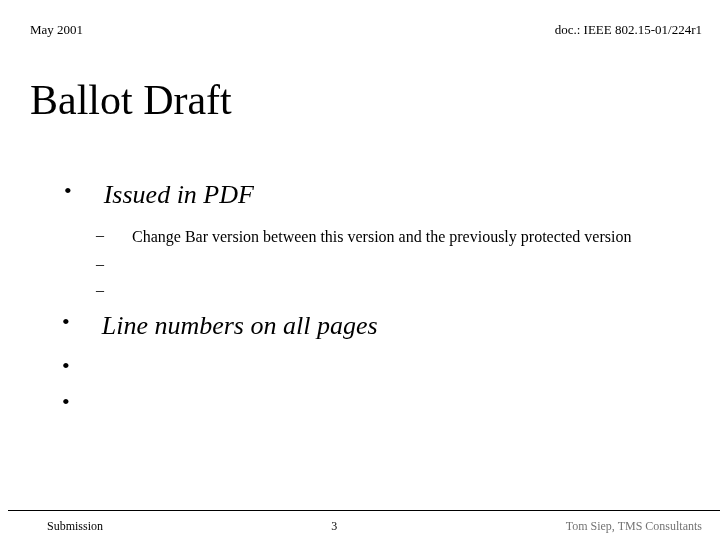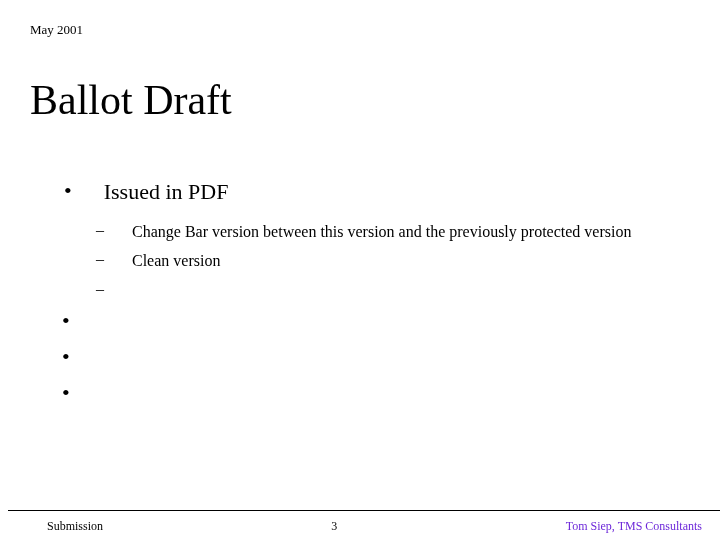--- a/index.html
+++ b/index.html
@@ -70,24 +70,25 @@
 
     .bullet-dot {
       font-size: 22px;
       margin-right: 12px;
       margin-top: 2px;
       color: #000;
       flex-shrink: 0;
     }
 
     .bullet-text {
-      font-size: 22px;
+      font-size: 26px;
       color: #000;
       font-family: Times New Roman, Times, serif;
       line-height: 1.3;
+      font-style: italic;
     }
 
     .sub-bullets {
       padding-left: 30px;
       margin-top: 4px;
       margin-bottom: 4px;
     }
 
     .sub-bullet-item {
       display: flex;
@@ -124,64 +125,65 @@
       color: #000;
     }
 
     .footer-center {
       font-size: 12px;
       color: #000;
     }
 
     .footer-right {
       font-size: 12px;
-      color: #6d28d9;
+      color: #737373;
     }
 
     .large-bullet-section {
       margin-bottom: 6px;
     }
   </style>
 </head>
 <body>
 
 <div class="slide">
 
   <div class="header">
     <span class="header-left">May 2001</span>
+    <span class="header-right">doc.: IEEE 802.15-01/224r1</span>
   </div>
 
   <div class="title-area">
     <h1 class="title">Ballot Draft</h1>
   </div>
 
   <div class="content-area">
 
     <div class="large-bullet-section">
       <div class="bullet-item">
         <span class="bullet-dot">•</span>
         <span class="bullet-text">Issued in PDF</span>
       </div>
       <div class="sub-bullets">
         <div class="sub-bullet-item">
           <span class="sub-dash">–</span>
           <span class="sub-text">Change Bar version between this version and the previously protected version</span>
         </div>
         <div class="sub-bullet-item">
           <span class="sub-dash">–</span>
-          <span class="sub-text">Clean version</span>
         </div>
         <div class="sub-bullet-item">
           <span class="sub-dash">–</span>
         </div>
       </div>
     </div>
 
     <div class="bullet-item large-bullet-section">
       <span class="bullet-dot">•</span>
+      <span class="bullet-text">Line numbers on all pages</span>
     </div>
 
     <div class="bullet-item large-bullet-section">
       <span class="bullet-dot">•</span>
     </div>
 
     <div class="bullet-item large-bullet-section">
       <span class="bullet-dot">•</span>
     </div>
 

